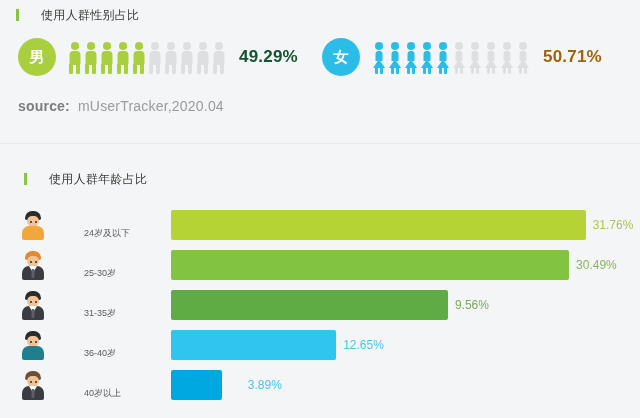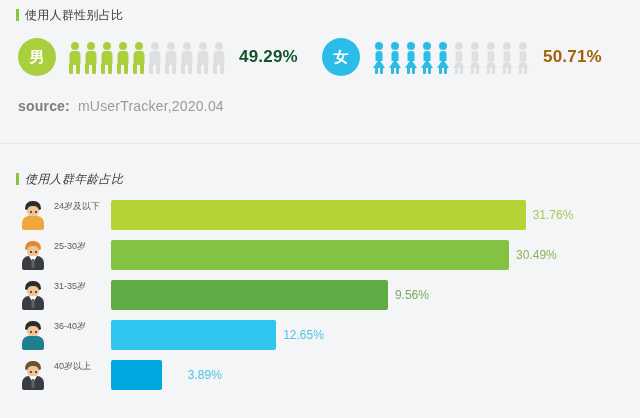--- a/index.html
+++ b/index.html
@@ -20,21 +20,21 @@
     width: 640px;
     height: 418px;
     background: #f4f5f6;
     box-sizing: border-box;
   }
 
   
   .section-header {
     display: flex;
     align-items: center;
-    gap: 6px;
+    gap: 22px;
   }
   .accent-bar {
     width: 3px;
     height: 12px;
     background: #8ac53f;
     display: block;
   }
   .section-title {
     font-size: 12px;
     color: #3c3c3c;
@@ -184,35 +184,35 @@
   
   .age-section {
     position: absolute;
     left: 0;
     top: 145px;
     width: 640px;
     height: 273px;
   }
   .age-header {
     position: absolute;
-    left: 16px;
+    left: 24px;
     top: 27px;
-    font-style: italic;
   }
   .age-list {
     position: absolute;
     left: 0;
     top: 55px;
     width: 640px;
   }
   .age-row {
     position: relative;
     height: 40px;
     display: flex;
-    align-items: flex-start;
+    align-items: flex-end;
+    gap: 30px;
   }
   .avatar {
     position: relative;
     margin-left: 20px;
     width: 26px;
     height: 30px;
     flex: 0 0 auto;
   }
   .avatar .hair {
     position: absolute;

